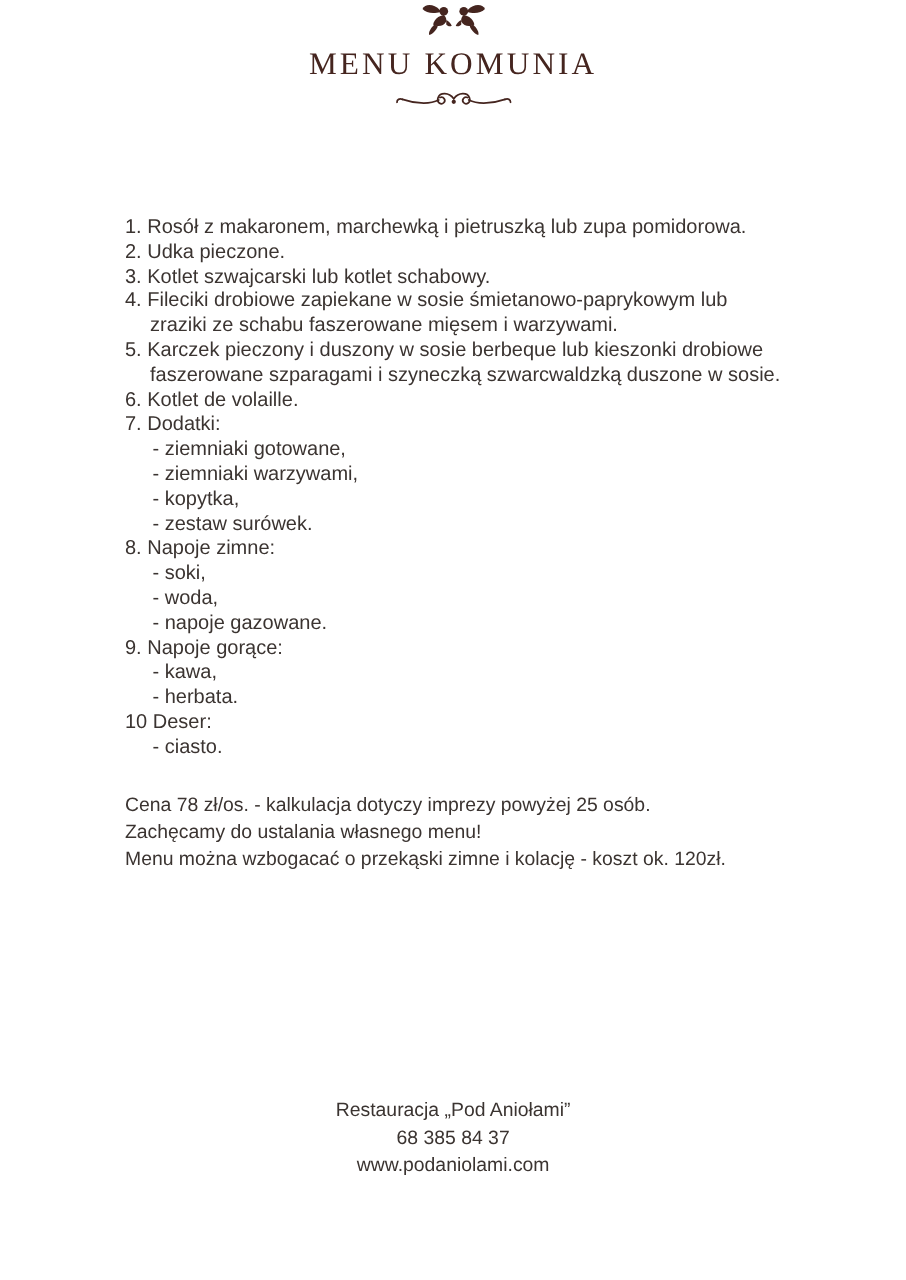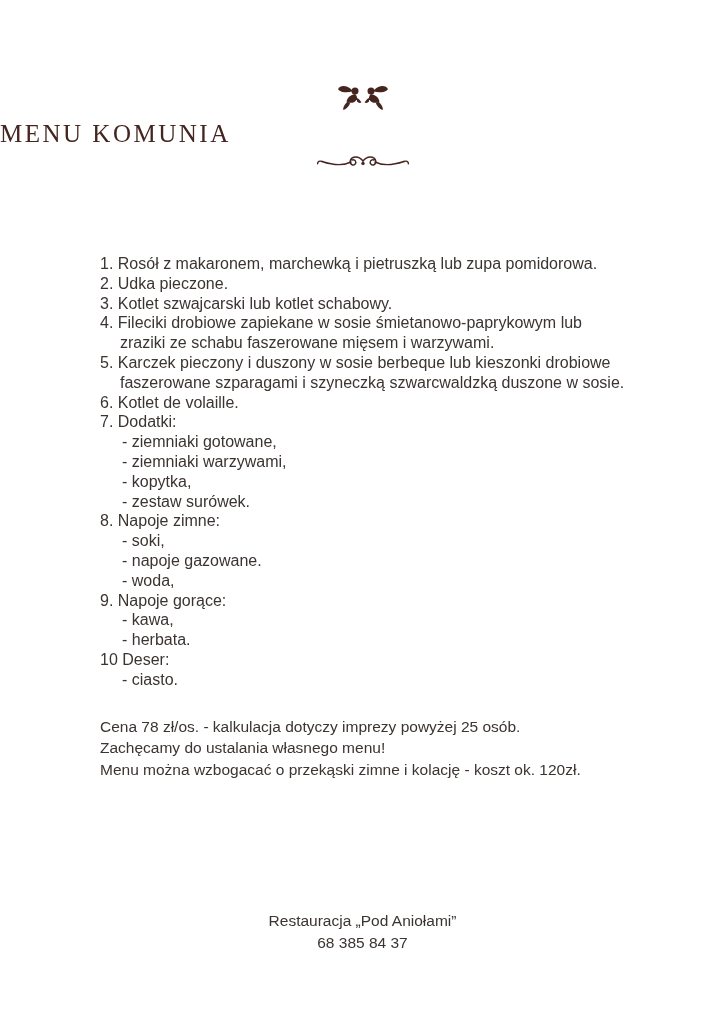--- a/index.html
+++ b/index.html
@@ -13,21 +13,21 @@
     color: #3b3431;
     -webkit-font-smoothing: antialiased;
   }
   .page {
     position: relative;
     width: 725px;
     height: 1024px;
     background: #ffffff;
   }
   header.doc-header {
-    padding-top: 82px;
+    text-align: center;
   }
   .cherubs { display: block; margin: 0 auto; }
   h1.title {
     margin: 6px 0 2px 0;
     font-family: "Liberation Serif", serif;
     font-weight: normal;
     font-size: 25px;
     letter-spacing: 2.5px;
     color: #45251f;
   }
@@ -50,21 +50,21 @@
   .notes {
     margin: 26px 90px 0 100px;
     font-size: 15.5px;
     line-height: 21.5px;
   }
 
   footer.doc-footer {
     position: absolute;
     left: 0;
     right: 0;
-    top: 910px;
+    top: 878px;
     text-align: center;
     font-size: 15.5px;
     line-height: 21.8px;
   }
 </style>
 </head>
 <body>
 
 <div class="page">
 
@@ -106,33 +106,34 @@
     <div class="item">5. Karczek pieczony i duszony w sosie berbeque lub kieszonki drobiowe
 faszerowane szparagami i szyneczką szwarcwaldzką duszone w sosie.</div>
     <div class="item">6. Kotlet de volaille.</div>
     <div class="item">7. Dodatki:</div>
     <div class="sub">- ziemniaki gotowane,</div>
     <div class="sub">- ziemniaki warzywami,</div>
     <div class="sub">- kopytka,</div>
     <div class="sub">- zestaw surówek.</div>
     <div class="item">8. Napoje zimne:</div>
     <div class="sub">- soki,</div>
+    <div class="sub">- woda,</div>
     <div class="sub">- napoje gazowane.</div>
-    <div class="sub">- woda,</div>
     <div class="item">9. Napoje gorące:</div>
     <div class="sub">- kawa,</div>
     <div class="sub">- herbata.</div>
     <div class="item">10 Deser:</div>
     <div class="sub">- ciasto.</div>
   </main>
 
   <section class="notes">
     <div class="note">Cena 78 zł/os. - kalkulacja dotyczy imprezy powyżej 25 osób.</div>
     <div class="note">Zachęcamy do ustalania własnego menu!</div>
     <div class="note">Menu można wzbogacać o przekąski zimne i kolację - koszt ok. 120zł.</div>
   </section>
 
   <footer class="doc-footer">
     <div>Restauracja „Pod Aniołami”</div>
     <div>68 385 84 37</div>
+    <div>www.podaniolami.com</div>
   </footer>
 
 </div>
 
 </body></html>

